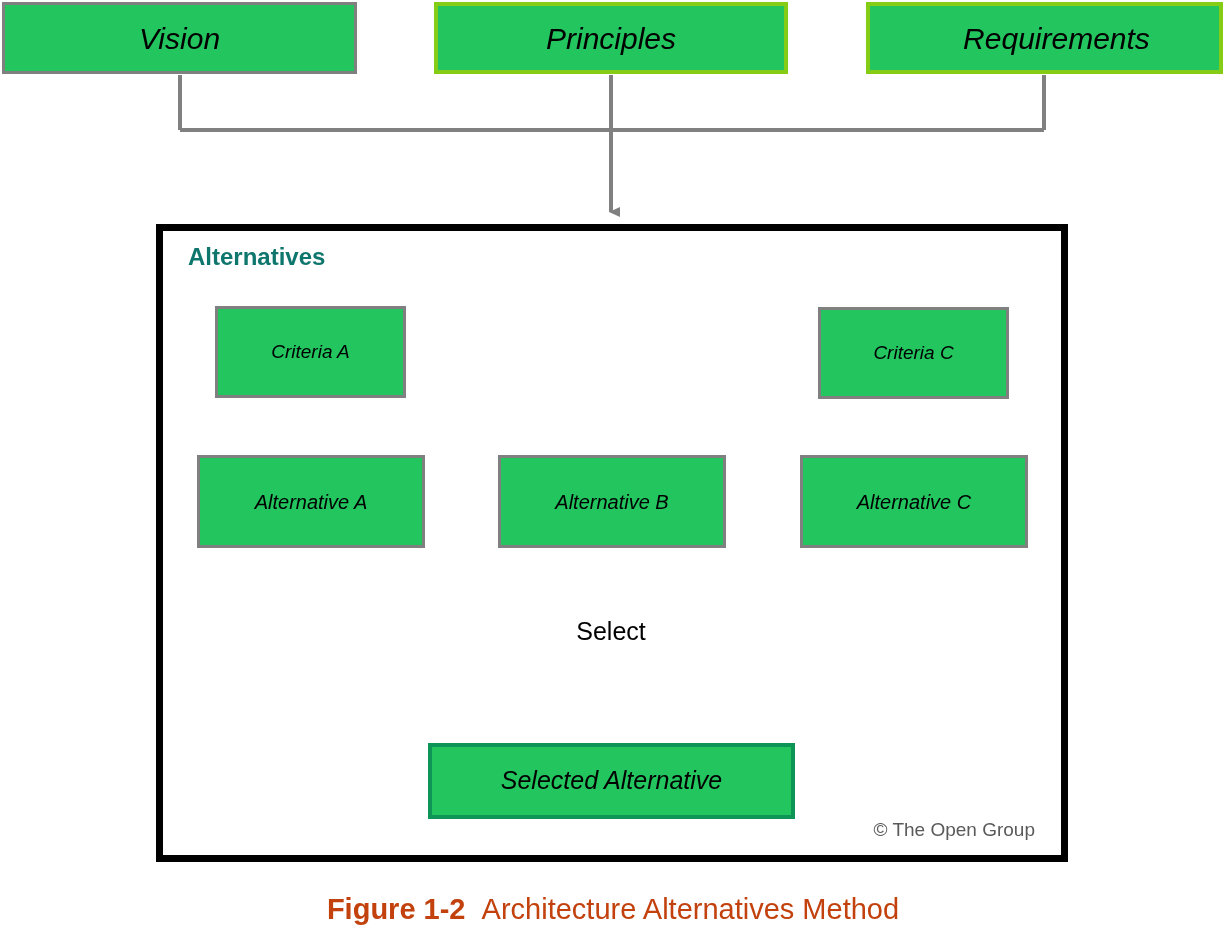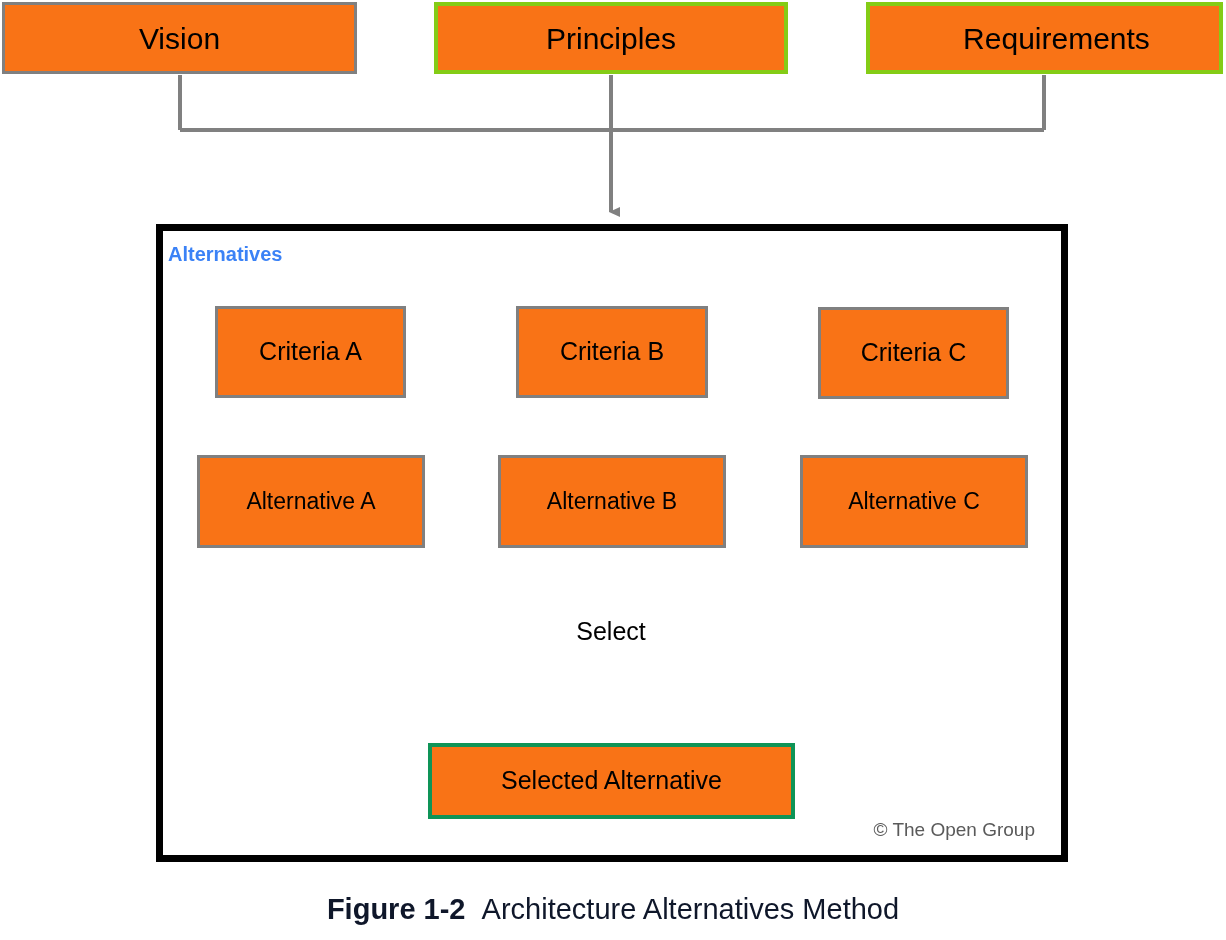--- a/index.html
+++ b/index.html
@@ -1,31 +1,31 @@
 <!DOCTYPE html>
 <html><head>
 <meta charset="utf-8">
 <style>
   html,body{margin:0;padding:0;background:#ffffff;}
   body{width:1226px;height:940px;font-family:"Liberation Sans",sans-serif;position:relative;overflow:hidden;}
   #diagram{position:absolute;left:0;top:0;width:1226px;height:940px;}
-  .node{position:absolute;box-sizing:border-box;background:#f97316;display:flex;align-items:center;justify-content:center;text-align:left;color:#000000;}
+  .node{position:absolute;box-sizing:border-box;background:#22c55e;display:flex;align-items:center;justify-content:center;text-align:left;color:#000000;font-style:italic;}
   .node span{display:block;line-height:1.1;}
   .gray-box{border:3px solid #808080;}
   .green-box{border:4px solid #84cc16;}
   .green-box-thin{border:4px solid #0e9457;}
   .top-node{font-size:30px;}
-  .crit-node{font-size:25px;}
-  .alt-node{font-size:23px;}
+  .crit-node{font-size:19px;}
+  .alt-node{font-size:20px;}
   .sel-node{font-size:25px;}
   #outer-container{position:absolute;left:156px;top:224px;width:912px;height:638px;border:7px solid #000000;box-sizing:border-box;background:#ffffff;}
-  #alternatives-label{position:absolute;left:168px;top:243px;font-size:20px;font-weight:bold;color:#3b82f6;letter-spacing:0px;}
+  #alternatives-label{position:absolute;left:188px;top:243px;font-size:24px;font-weight:bold;color:#0f766e;letter-spacing:0px;}
   #diamond-label{position:absolute;left:512px;top:566px;width:198px;height:130px;display:flex;align-items:center;justify-content:center;font-size:25px;color:#000000;}
   #copyright{position:absolute;left:0px;top:819px;width:1035px;text-align:right;font-size:19px;color:#5a5a5a;}
-  #caption{position:absolute;left:0;top:893px;width:1226px;text-align:center;font-size:29px;color:#0f172a;}
+  #caption{position:absolute;left:0;top:893px;width:1226px;text-align:center;font-size:29px;color:#c2410c;}
   #caption .cap-bold{font-weight:bold;}
   #caption .cap-rest{font-weight:normal;}
   svg{position:absolute;left:0;top:0;pointer-events:none;}
 </style>
 </head>
 <body>
 
 <div id="diagram">
 
   <svg width="1226" height="940">
@@ -74,23 +74,20 @@
   </div>
 
   <div id="outer-container"></div>
 
   <div id="alternatives-label">Alternatives</div>
 
   <div class="node gray-box crit-node" style="left:215px;top:306px;width:191px;height:92px;">
     <span>Criteria A</span>
   </div>
 
-  <div class="node gray-box crit-node" style="left:516px;top:306px;width:192px;height:92px;">
-    <span>Criteria B</span>
-  </div>
 
   <div class="node gray-box crit-node" style="left:818px;top:307px;width:191px;height:92px;">
     <span>Criteria C</span>
   </div>
 
   <div class="node gray-box alt-node" style="left:197px;top:455px;width:228px;height:93px;">
     <span>Alternative A</span>
   </div>
 
   <div class="node gray-box alt-node" style="left:498px;top:455px;width:228px;height:93px;">

